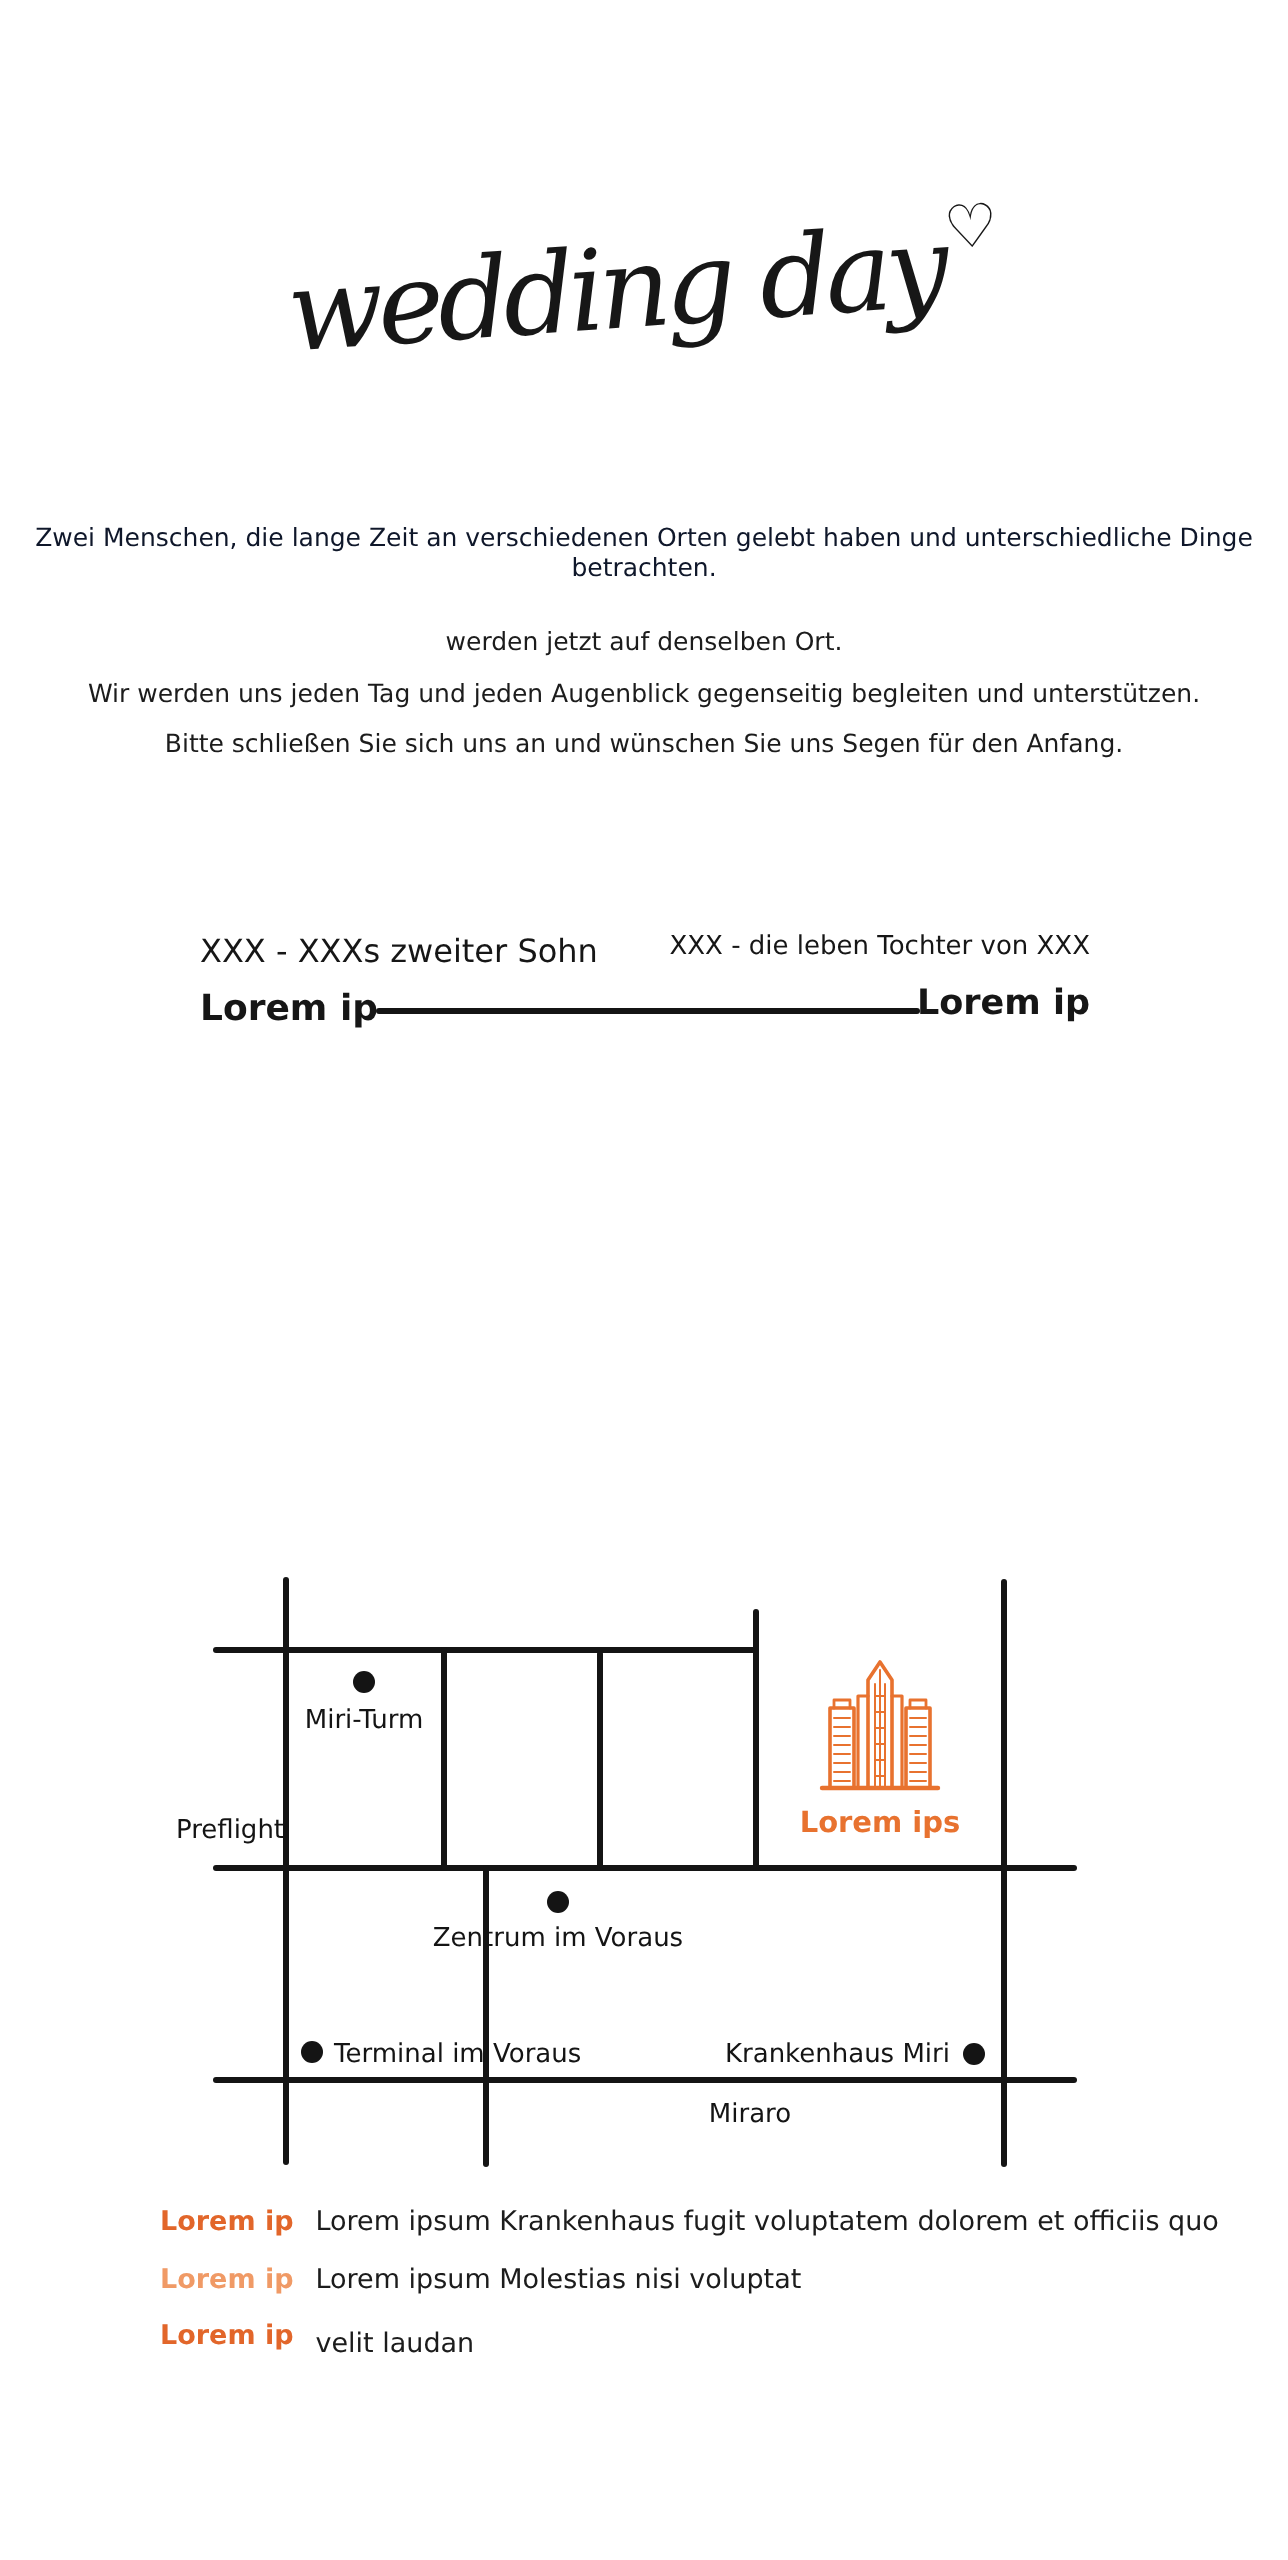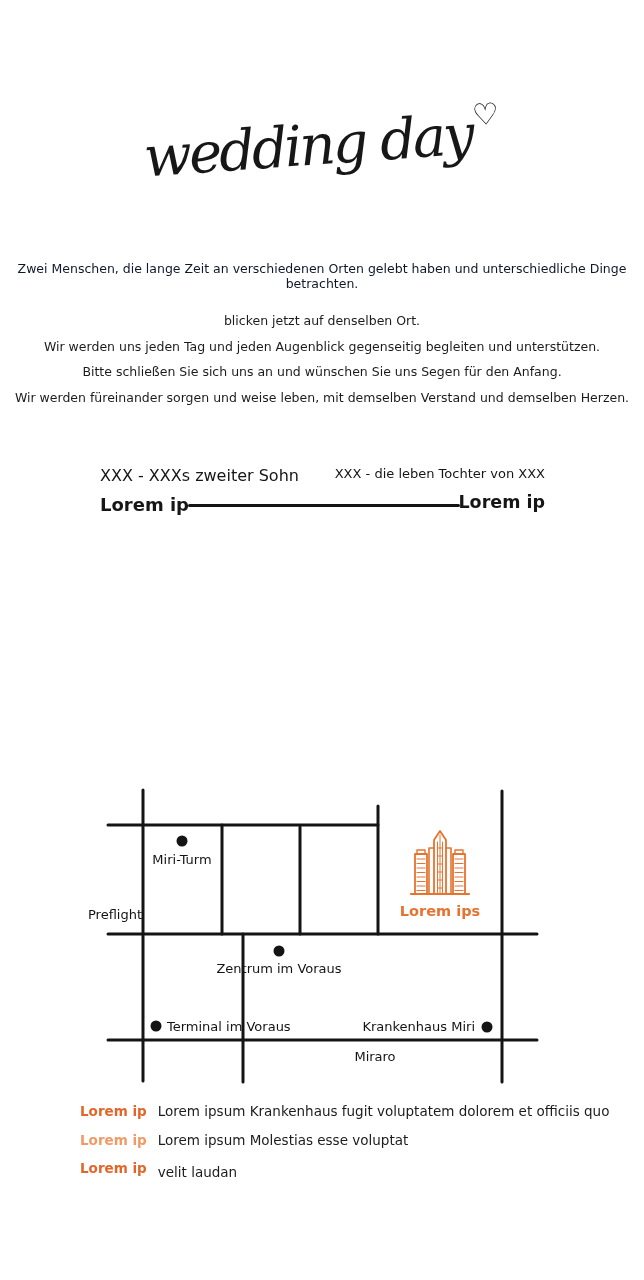--- a/index.html
+++ b/index.html
@@ -75,24 +75,23 @@
 <body>
 
 <div class="page">
 
   <div class="title">
     <span>wedding day</span><span class="heart">♡</span>
   </div>
 
   <div class="intro-line1">Zwei Menschen, die lange Zeit an verschiedenen Orten gelebt haben und unterschiedliche Dinge betrachten.</div>
   <div class="intro-block">
-    <p>blicken jetzt auf denselben Ort.</p>
+    <p>werden jetzt auf denselben Ort.</p>
     <p>Wir werden uns jeden Tag und jeden Augenblick gegenseitig begleiten und unterstützen.</p>
     <p>Bitte schließen Sie sich uns an und wünschen Sie uns Segen für den Anfang.</p>
-    <p>Wir werden füreinander sorgen und weise leben, mit demselben Verstand und demselben Herzen.</p>
   </div>
 
   <div class="names">
     <div class="groom">
       <div class="relation">XXX - XXXs zweiter Sohn</div>
       <div class="name">Lorem ip</div>
     </div>
     <div class="names-divider"></div>
     <div class="bride">
       <div class="relation">XXX - die leben Tochter von XXX</div>
@@ -153,21 +152,21 @@
   <div class="notes">
     <div class="note-row">
       <span class="note-label" style="color: rgb(226, 102, 42);">Lorem ip</span>
       <span class="note-text">
         <span class="tline">Lorem ipsum Krankenhaus fugit voluptatem dolorem et officiis quo</span>
       </span>
     </div>
     <div class="note-row">
       <span class="note-label" style="color: rgb(240, 154, 102);">Lorem ip</span>
       <span class="note-text">
-        <span class="tline">Lorem ipsum Molestias esse voluptat</span>
+        <span class="tline">Lorem ipsum Molestias nisi voluptat</span>
       </span>
     </div>
     <div class="note-row">
       <span class="note-label" style="color: rgb(226, 102, 42);">Lorem ip</span>
       <span class="note-text">
         <span class="tline2">velit laudan</span>
       </span>
     </div>
   </div>
 

